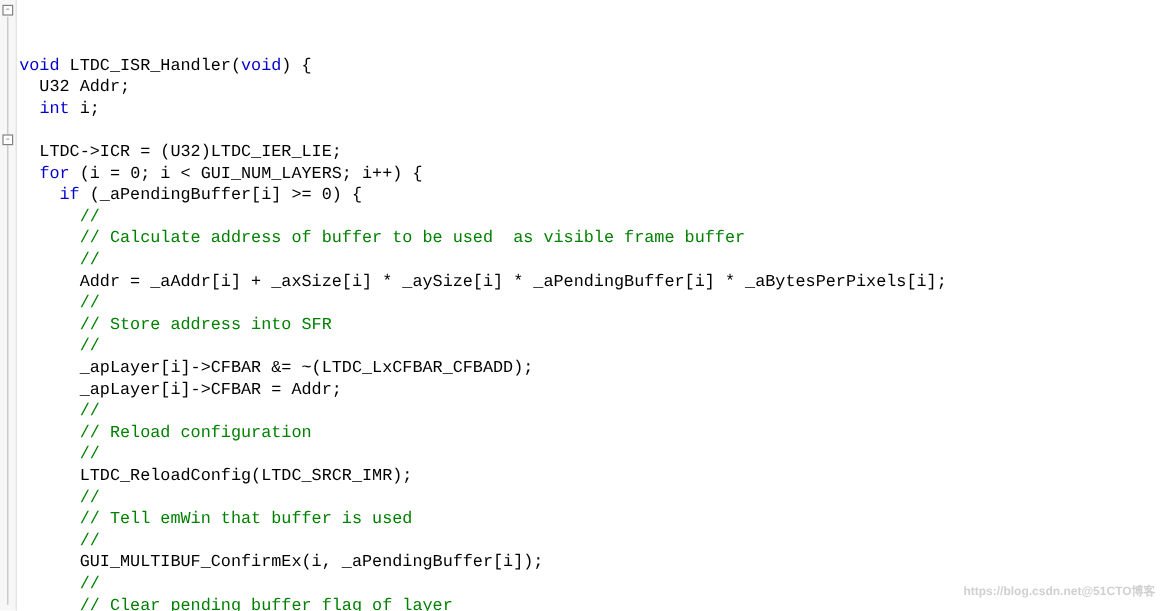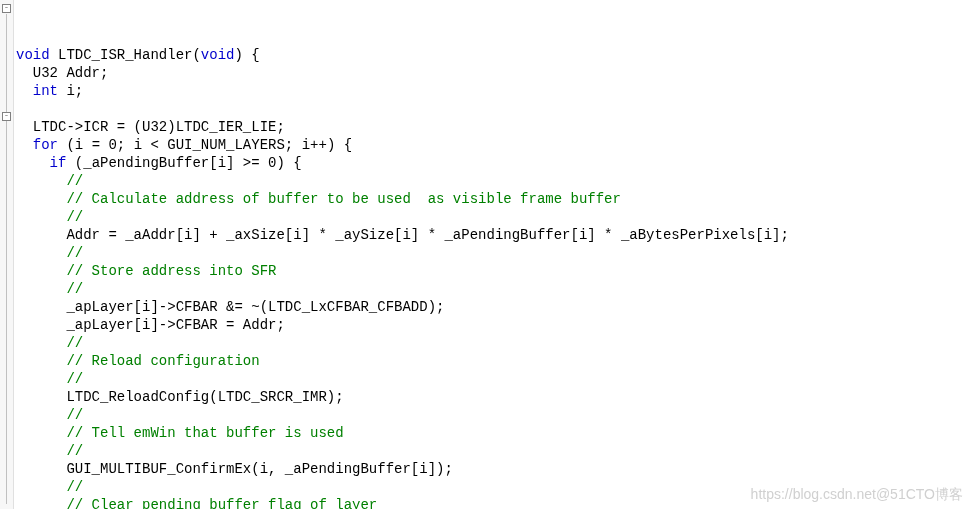--- a/index.html
+++ b/index.html
@@ -47,21 +47,22 @@
     margin-top: 28px;
   }
   .kw { color: #0000cc; }
   .cm { color: #008000; }
   .watermark {
     position: absolute;
     right: 10px;
     bottom: 6px;
     color: #d0d0d0;
     font-family: Arial, sans-serif;
-    font-size: 14px;
+    font-size: 10px;
+    font-weight: bold;
   }
 </style>
 </head>
 <body>
 
 
 
 <div class="gutter">
   <div class="fold-box" style="left:2px; top:4px;">-</div>
   <div class="fold-line" style="top:14px; height:490px;"></div>

